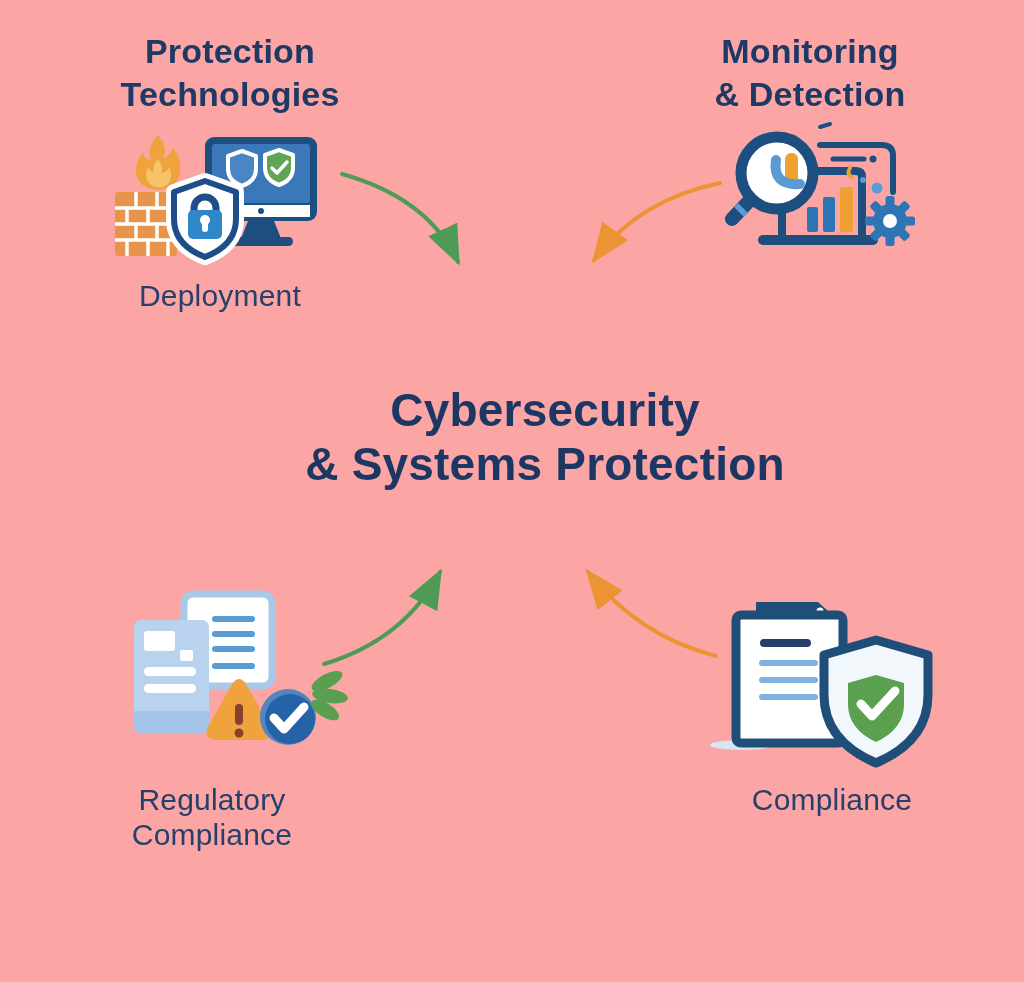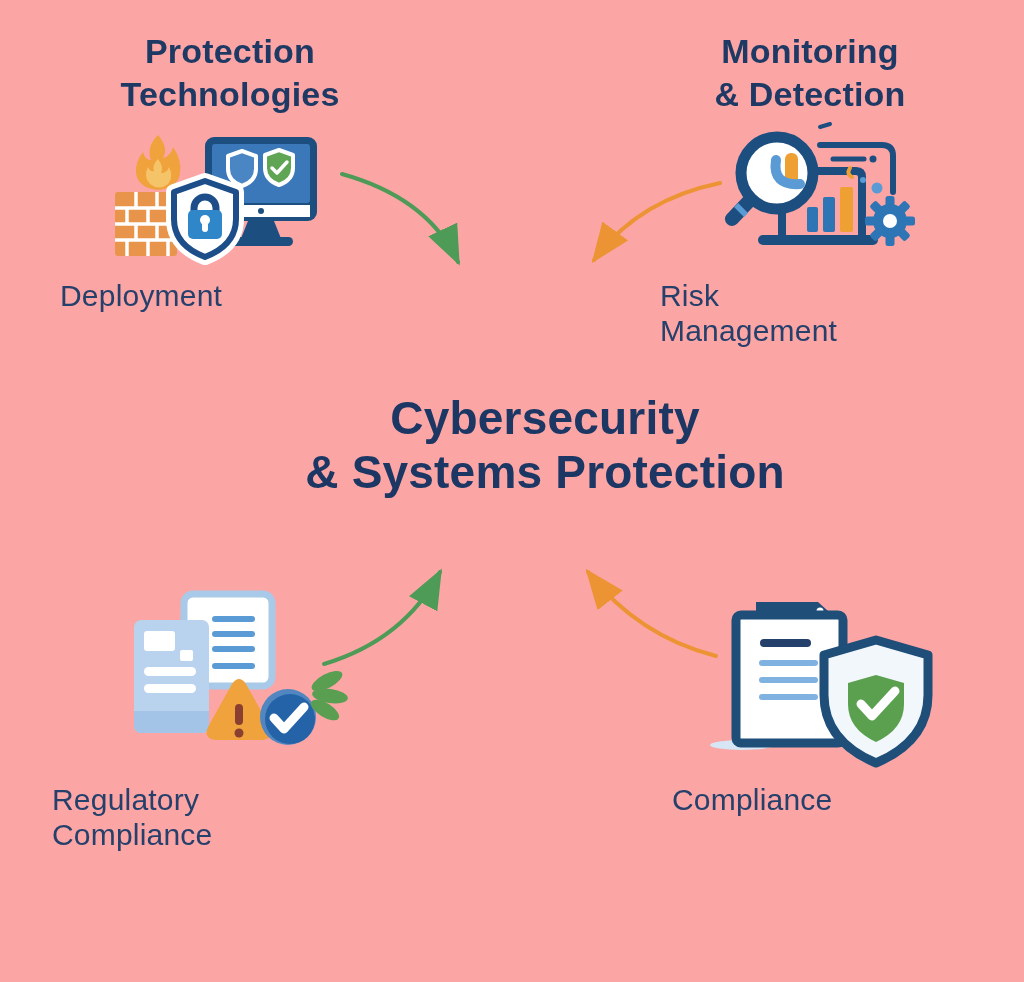--- a/index.html
+++ b/index.html
@@ -1,23 +1,23 @@
 <!DOCTYPE html>
 <html><head>
 <meta charset="utf-8">
 <style>
   html,body{margin:0;padding:0;}
   body{width:1024px;height:982px;background:#ffffff;position:relative;
        font-family:"Liberation Sans", sans-serif;overflow:hidden;}
   .canvas{position:absolute;inset:0;width:1024px;height:982px;background:#fca5a5;}
   .heading{position:absolute;text-align:center;font-size:34px;font-weight:600;
            line-height:1.26;color:#1e3a64;letter-spacing:.2px;}
-  .label{position:absolute;font-size:30px;font-weight:400;
+  .label{position:absolute;text-align:center;font-size:30px;font-weight:400;
          line-height:1.18;color:#24406b;letter-spacing:.2px;}
-  .center-title{position:absolute;left:112px;top:392px;width:866px;text-align:center;
+  .center-title{position:absolute;left:112px;top:384px;width:866px;text-align:center;
                 font-size:46px;font-weight:700;line-height:1.17;color:#1c3763;letter-spacing:.2px;}
   .icon{position:absolute;}
   .arrows{position:absolute;left:0;top:0;pointer-events:none;}
   #h-tl{left:60px;top:30px;width:340px;}
   #h-tr{left:660px;top:30px;width:300px;}
   #l-tl{left:60px;top:278px;width:320px;}
   #l-tr{left:660px;top:278px;width:310px;}
   #l-bl{left:52px;top:782px;width:320px;}
   #l-br{left:672px;top:782px;width:320px;}
   #ic-protection{left:100px;top:123px;}
@@ -35,24 +35,20 @@
     <div>Technologies</div>
   </div>
   <div class="heading" id="h-tr">
     <div>Monitoring</div>
     <div>&amp; Detection</div>
   </div>
 
   <div class="label" id="l-tl">
     <div>Deployment</div>
   </div>
-  <div class="label" id="l-tr">
-    <div>Risk</div>
-    <div>Management</div>
-  </div>
   <div class="label" id="l-bl">
     <div>Regulatory</div>
     <div>Compliance</div>
   </div>
   <div class="label" id="l-br">
     <div>Compliance</div>
   </div>
 
   <div class="center-title">
     <div>Cybersecurity</div>

